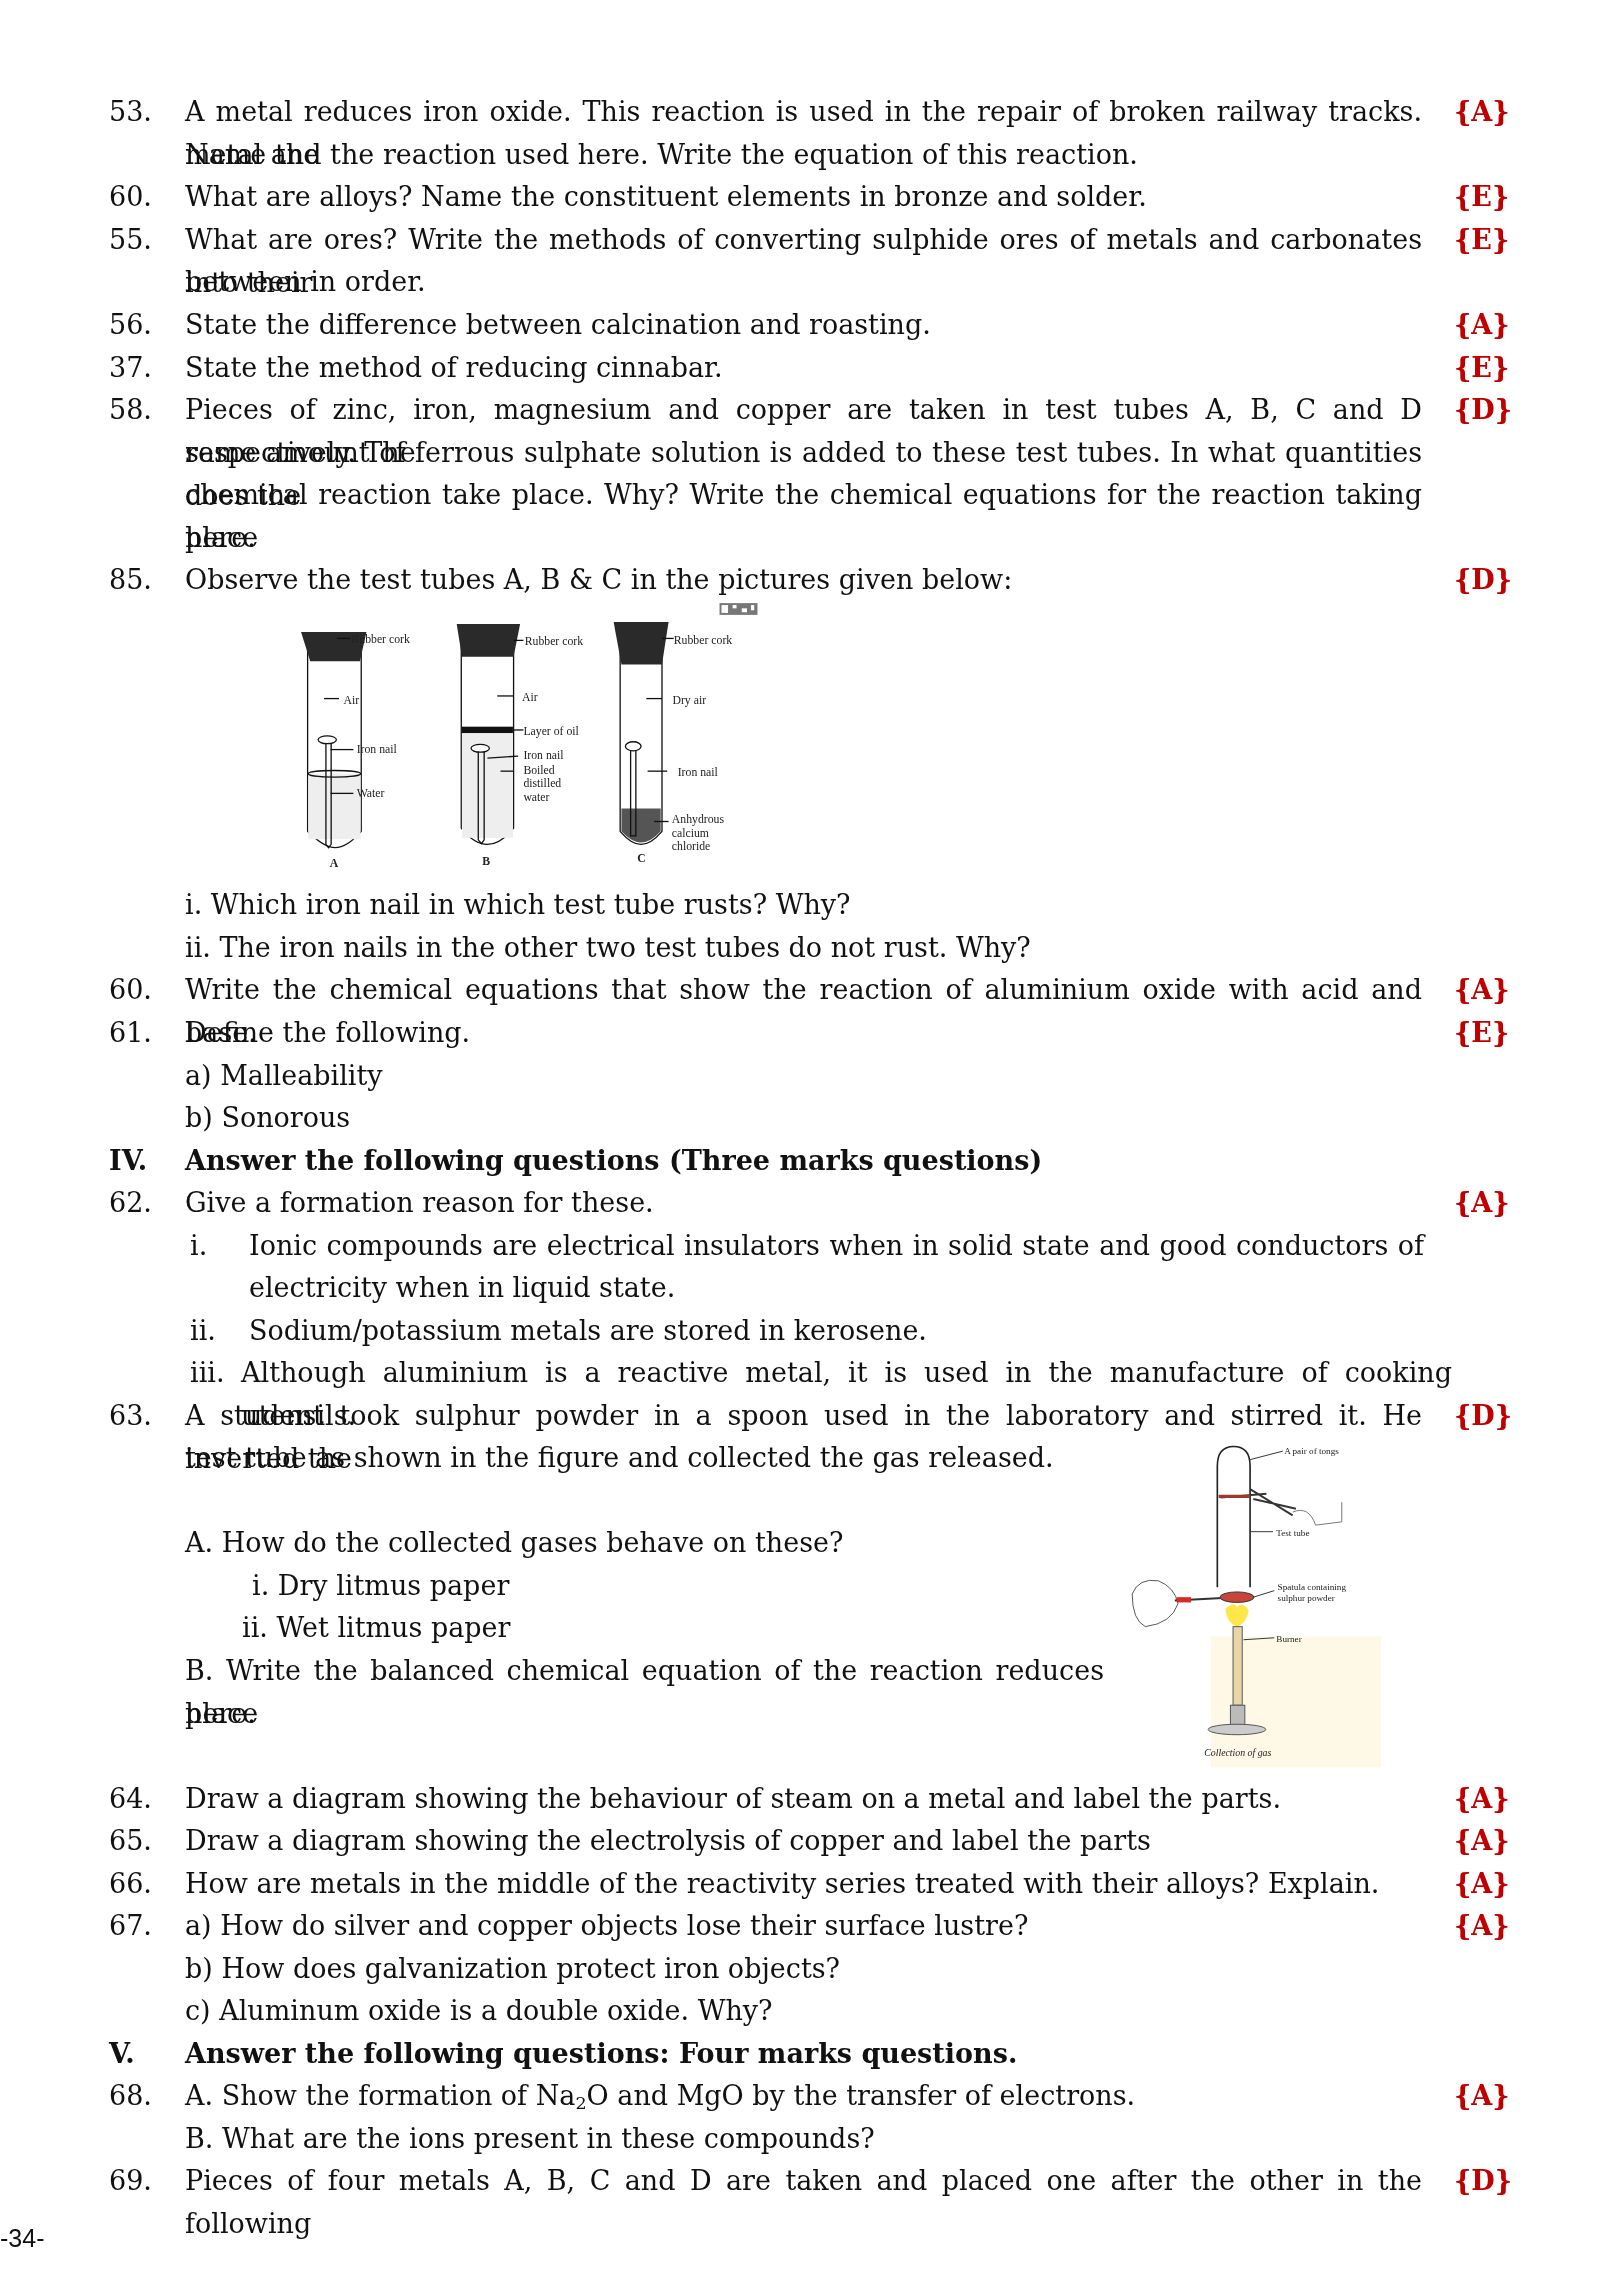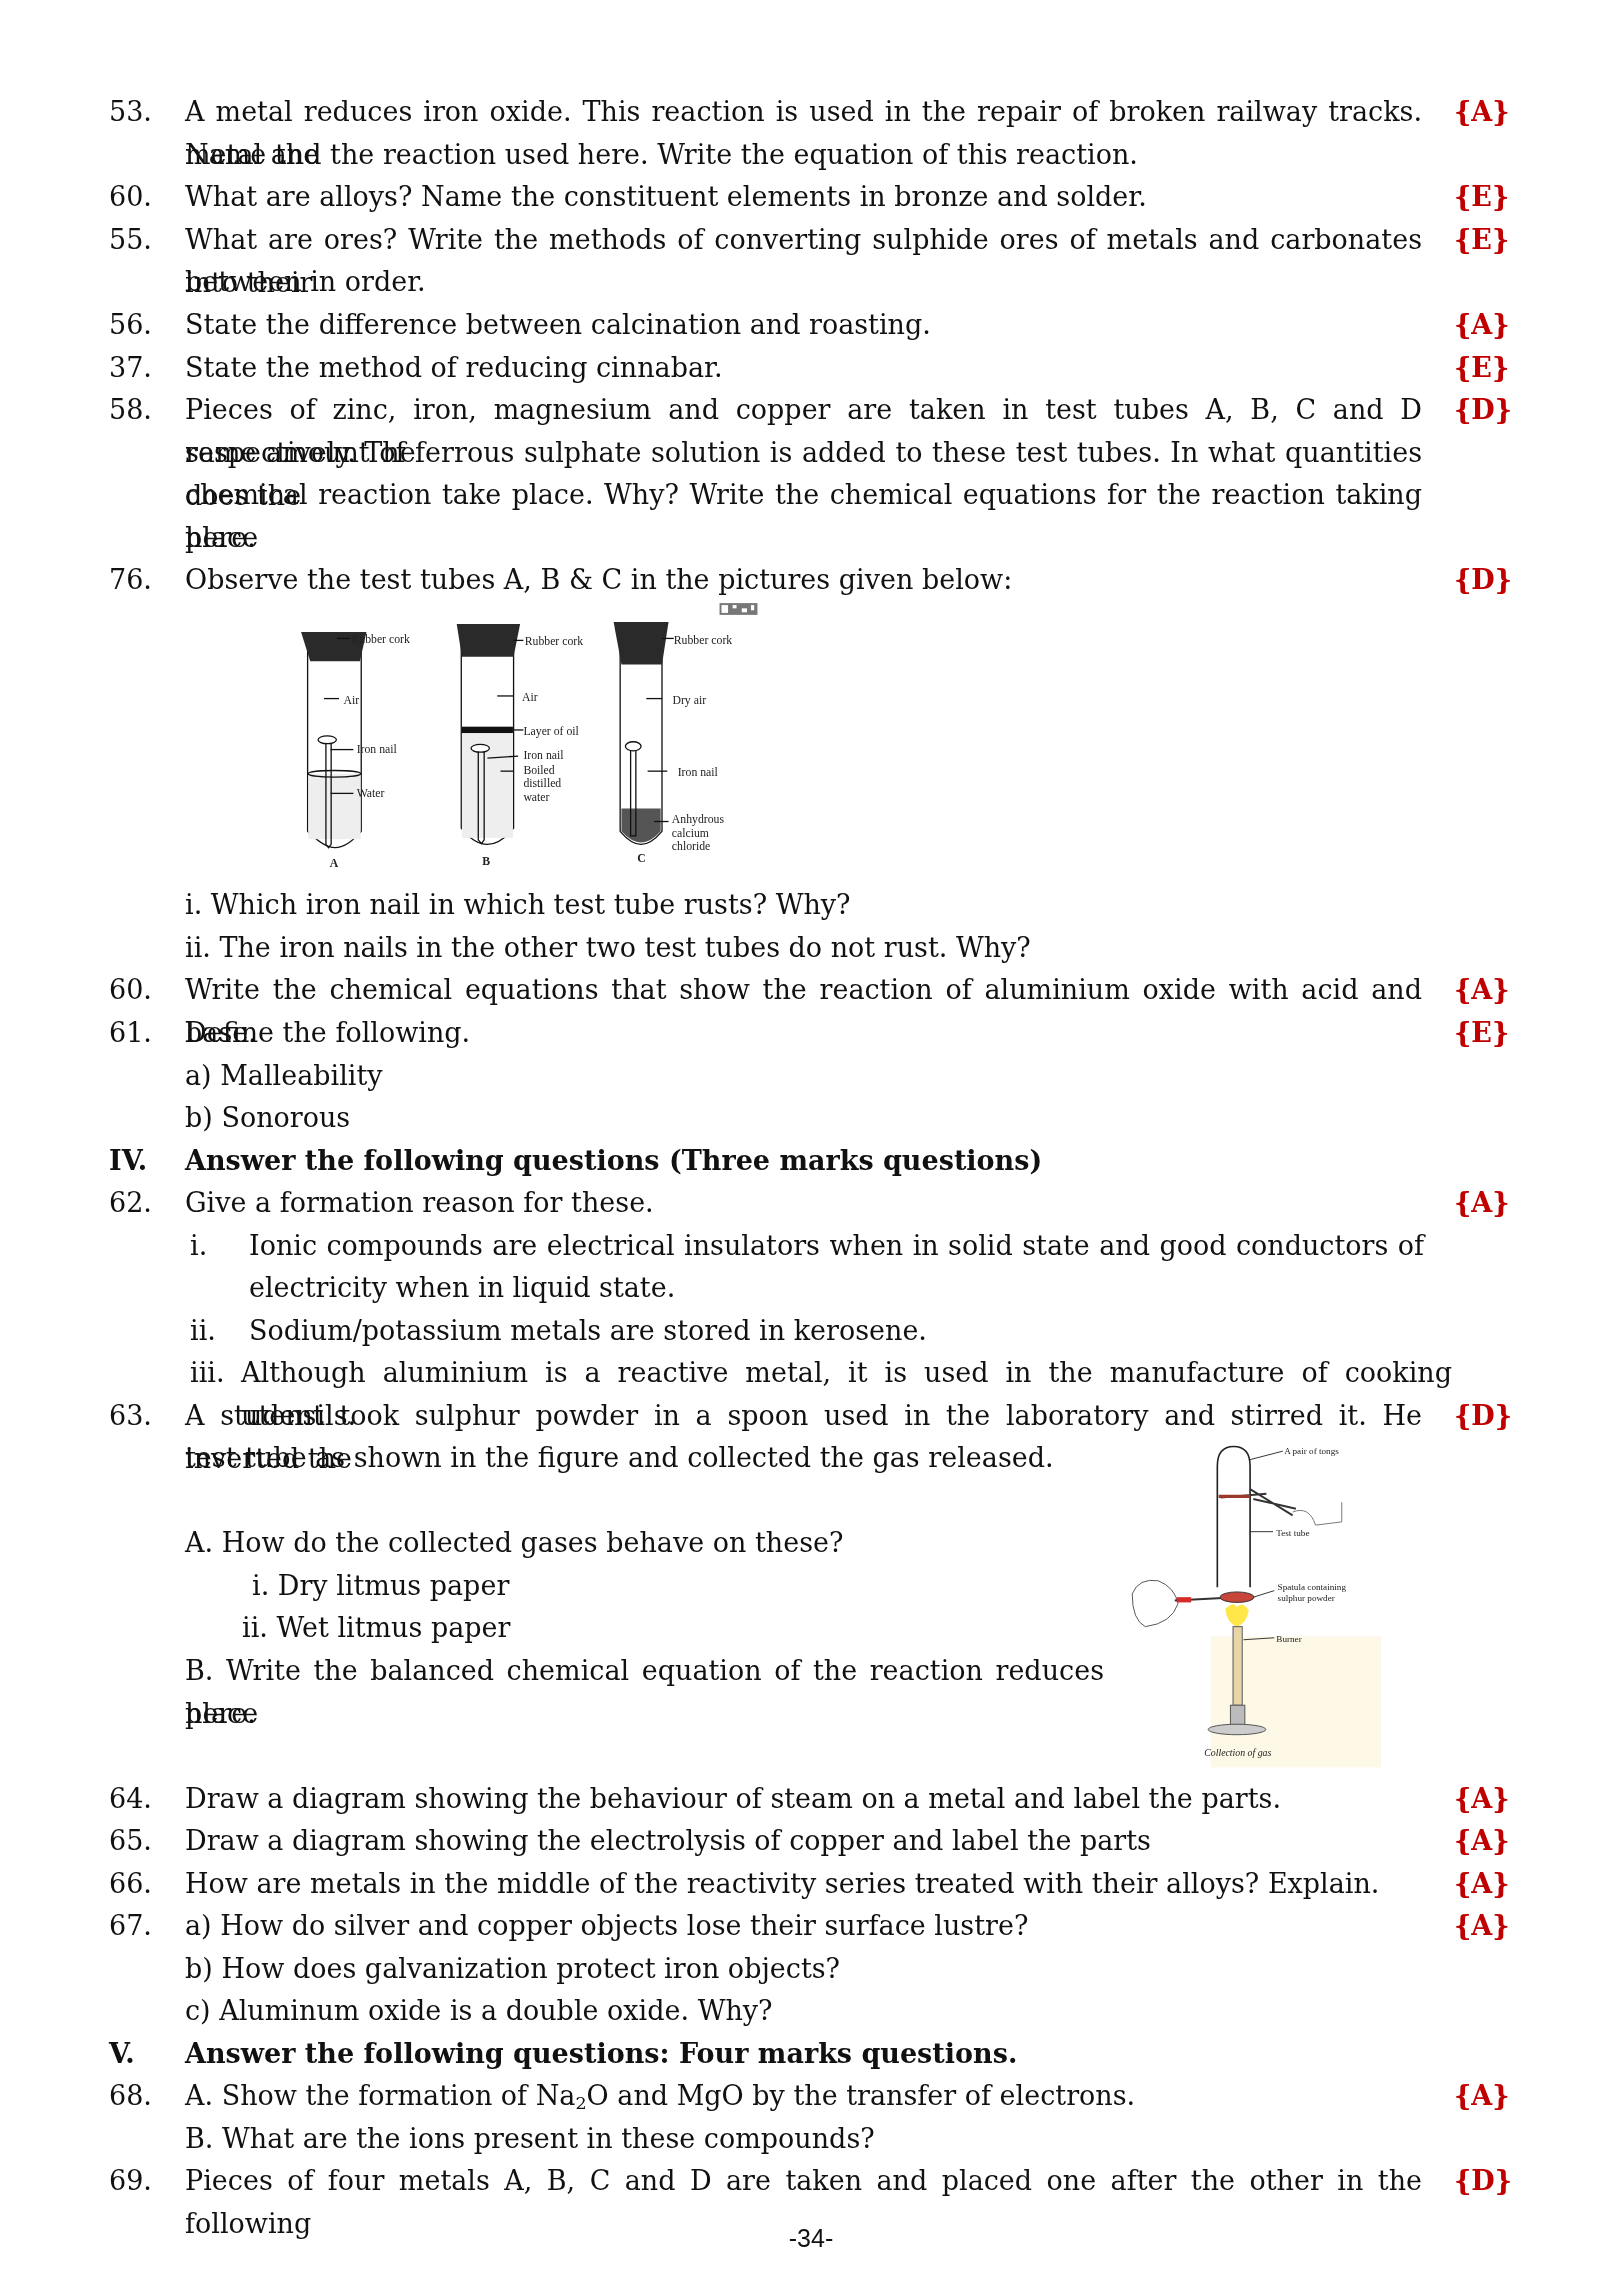--- a/index.html
+++ b/index.html
@@ -5,21 +5,21 @@
   html, body { margin: 0; padding: 0; background: #ffffff; }
   body { width: 1622px; height: 2295px; position: relative; overflow: hidden;
          font-family: "DejaVu Serif", "Liberation Serif", serif; color: #111; }
   .page { position: absolute; left: 0; top: 0; width: 1622px; height: 2295px; }
   .row { position: absolute; left: 0; width: 1622px; font-size: 27px; line-height: 43px; }
   .num { position: absolute; left: 109px; top: 0; }
   .text { position: absolute; left: 185px; width: 1237px; text-align: justify; text-align-last: left; }
   .tag { position: absolute; left: 1454px; top: 0; color: #c00000; font-weight: bold; }
   .bold { font-weight: bold; }
   .roman { position: absolute; text-align: left; }
-  .footer { position: absolute; top: 2224px; left: 0; width: 1622px; text-align: center;
+  .footer { position: absolute; top: 2224px; left: 0; width: 1622px; text-align: left;
             font-family: "Liberation Sans", sans-serif; font-size: 25px; }
   .fig { position: absolute; }
   .fig text { font-family: "Liberation Serif", serif; fill: #222; }
   sub { font-size: 0.65em; vertical-align: -0.2em; }
 </style>
 </head>
 <body>
 
 <div class="page">
 
@@ -68,21 +68,21 @@
     <span class="text">same amount of ferrous sulphate solution is added to these test tubes. In what quantities does the</span>
   </div>
   <div class="row" style="top:473px">
     <span class="text">chemical reaction take place. Why? Write the chemical equations for the reaction taking place</span>
   </div>
   <div class="row" style="top:516px">
     <span class="text">here.</span>
   </div>
 
   <div class="row" style="top:558px">
-    <span class="num">76.</span>
+    <span class="num">85.</span>
     <span class="text">Observe the test tubes A, B &amp; C in the pictures given below:</span>
     <span class="tag" style="color: rgb(192, 0, 0);">{D}</span>
   </div>
 
   <svg class="fig" style="left:288px; top:599px" width="510" height="275" viewBox="0 0 780 420">
 
     <g>
       <rect x="660" y="6" width="58" height="18" fill="#777"></rect>
       <rect x="663" y="9" width="10" height="12" fill="#fff"></rect>
       <rect x="680" y="9" width="6" height="5" fill="#fff"></rect>

